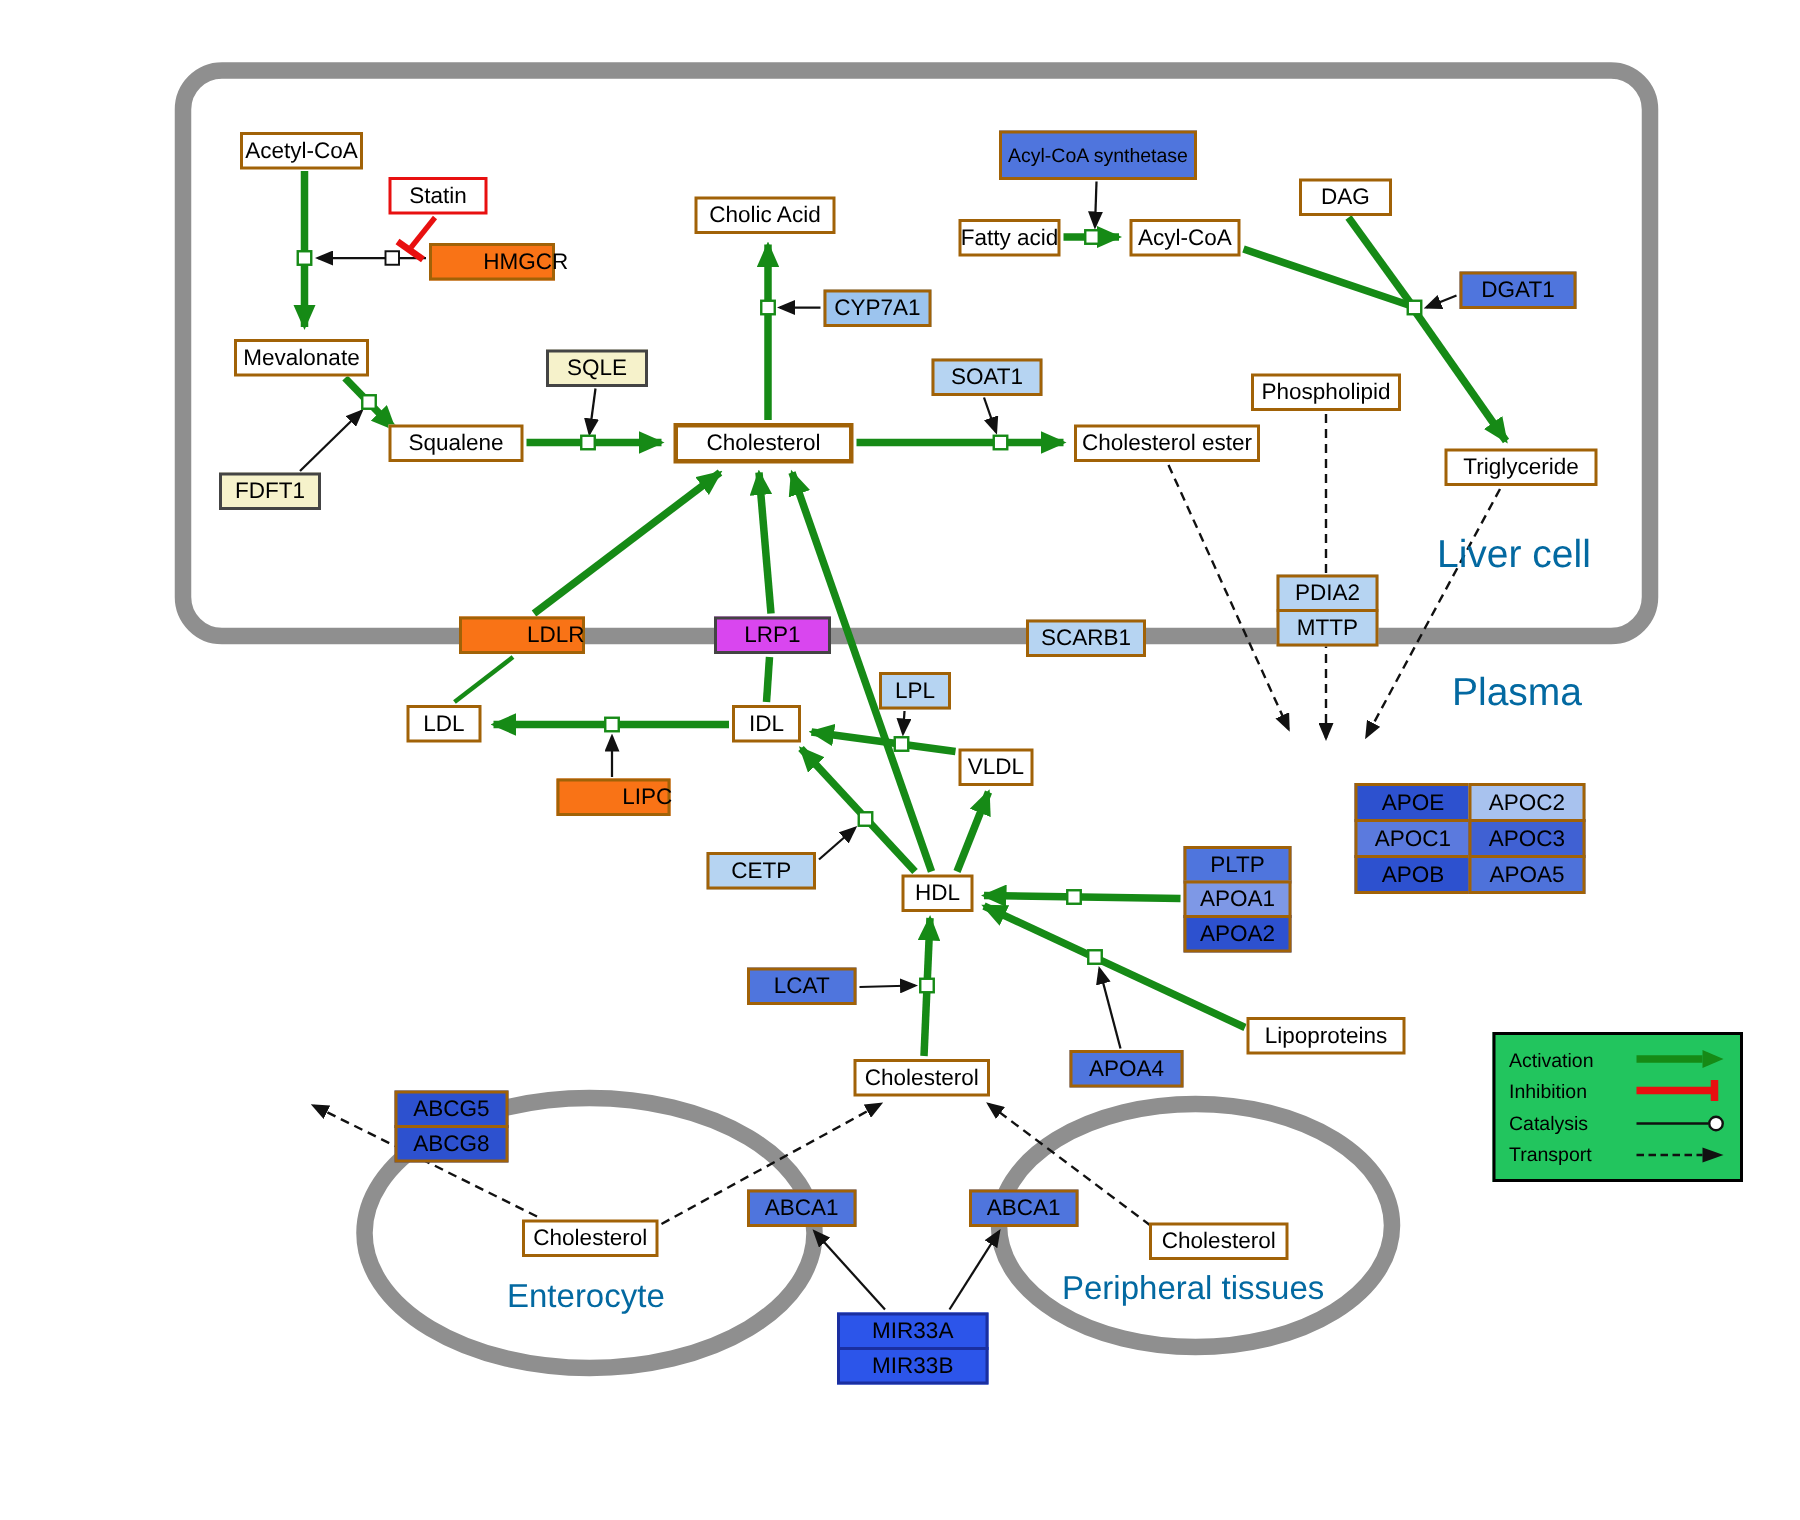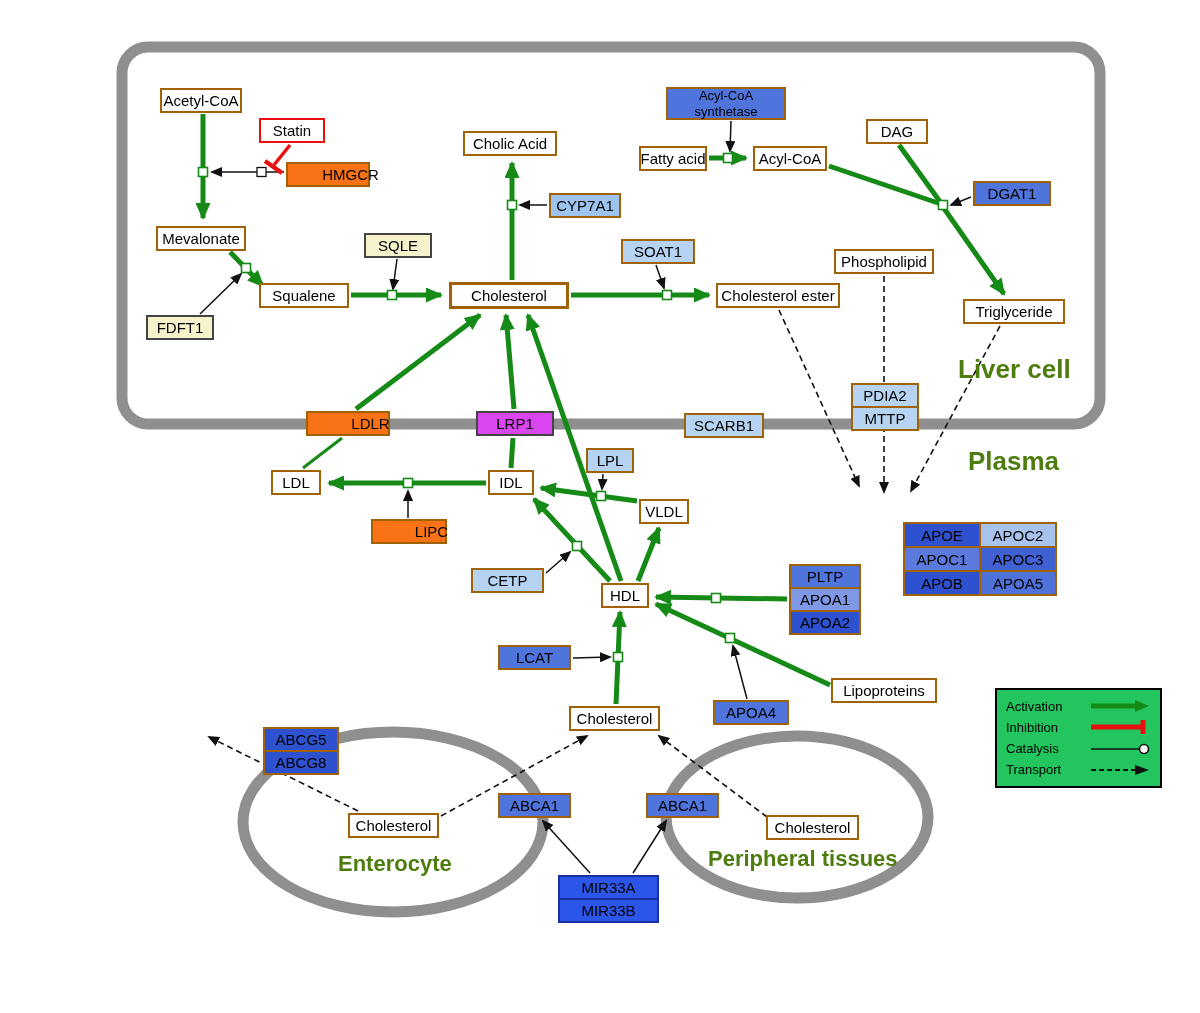--- a/index.html
+++ b/index.html
@@ -19,21 +19,21 @@
   .lb2{background:#9cc4ee;}
   .lb3{background:#a8c2ee;}
   .mb{background:#4f75dd;}
   .db{background:#2d51cf;}
   .bb{background:#2c55ea;}
   .apoa1c{background:#7e98e6;}
   .apoc1c{background:#5b7ade;}
   .apoc3c{background:#4061d3;}
   .apoa5c{background:#4e72da;}
   .twoline{white-space:normal;text-align:center;font-size:13px;line-height:1.2;}
-  .comp-label{position:absolute;color:#4d7c0f;font-weight:bold;}
+  .comp-label{position:absolute;color:#0369a1;font-weight:normal;}
   .legend{position:absolute;left:995px;top:688px;width:167px;height:100px;background:#22c55e;
           border:2px solid #000;box-sizing:border-box;padding:7px 9px;display:flex;
           flex-direction:column;justify-content:space-between;}
   .legend-row{display:flex;align-items:center;justify-content:space-between;height:18px;}
   .legend-row span{font-size:13px;color:#000;}
 </style>
 </head>
 <body>
 
 <div class="canvas">
@@ -137,21 +137,21 @@
   <div class="node yellow" style="left:286px;top:162px;width:84px;height:25px">HMGCR</div>
   <div class="node" style="left:156px;top:226px;width:90px;height:25px">Mevalonate</div>
   <div class="node khaki" style="left:364px;top:233px;width:68px;height:25px">SQLE</div>
   <div class="node khaki" style="left:146px;top:315px;width:68px;height:25px">FDFT1</div>
   <div class="node" style="left:259px;top:283px;width:90px;height:25px">Squalene</div>
   <div class="node thick" style="left:449px;top:282px;width:120px;height:27px">Cholesterol</div>
   <div class="node" style="left:463px;top:131px;width:94px;height:25px">Cholic Acid</div>
   <div class="node lb2" style="left:549px;top:193px;width:72px;height:25px">CYP7A1</div>
   <div class="node lb" style="left:621px;top:239px;width:74px;height:25px">SOAT1</div>
   <div class="node" style="left:716px;top:283px;width:124px;height:25px">Cholesterol ester</div>
-  <div class="node mb twoline" style="left:666px;top:87px;width:120px;height:33px">Acyl-CoA synthetase</div>
+  <div class="node mb twoline" style="left:666px;top:87px;width:132px;height:33px">Acyl-CoA synthetase</div>
   <div class="node" style="left:639px;top:146px;width:68px;height:25px">Fatty acid</div>
   <div class="node" style="left:753px;top:146px;width:74px;height:25px">Acyl-CoA</div>
   <div class="node" style="left:866px;top:119px;width:62px;height:25px">DAG</div>
   <div class="node mb" style="left:973px;top:181px;width:78px;height:25px">DGAT1</div>
   <div class="node" style="left:834px;top:249px;width:100px;height:25px">Phospholipid</div>
   <div class="node" style="left:963px;top:299px;width:102px;height:25px">Triglyceride</div>
 
   <div class="node yellow" style="left:306px;top:411px;width:84px;height:25px">LDLR</div>
   <div class="node khaki2" style="left:476px;top:411px;width:78px;height:25px">LRP1</div>
   <div class="node lb" style="left:684px;top:413px;width:80px;height:25px">SCARB1</div>

